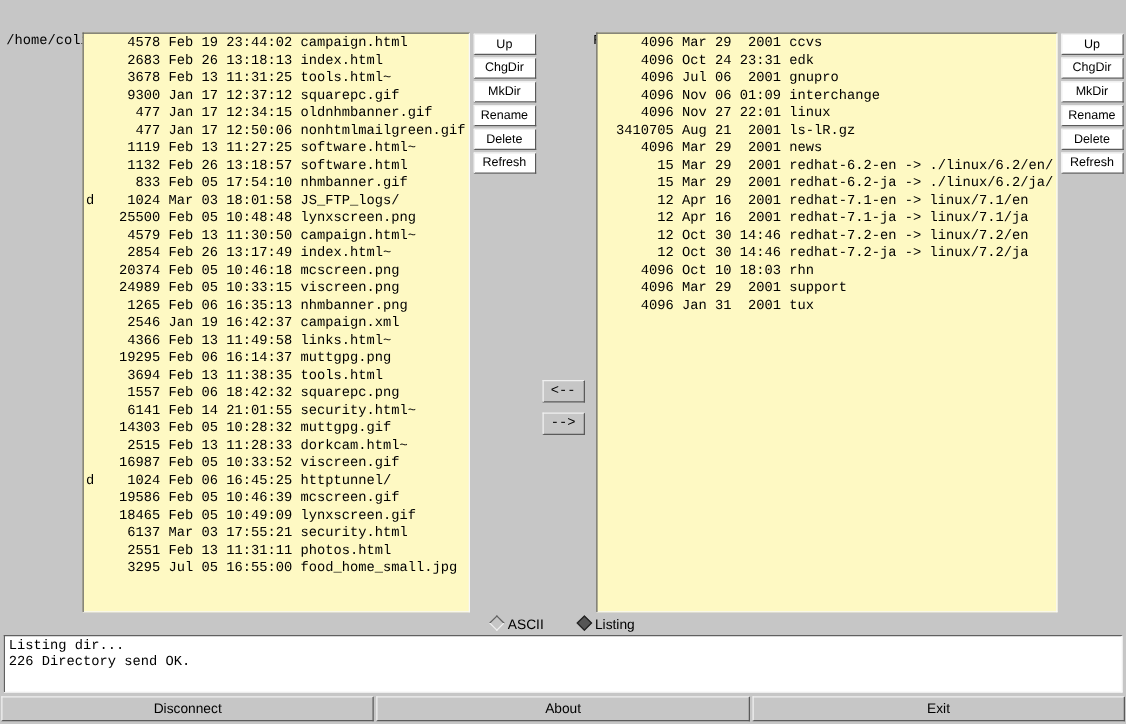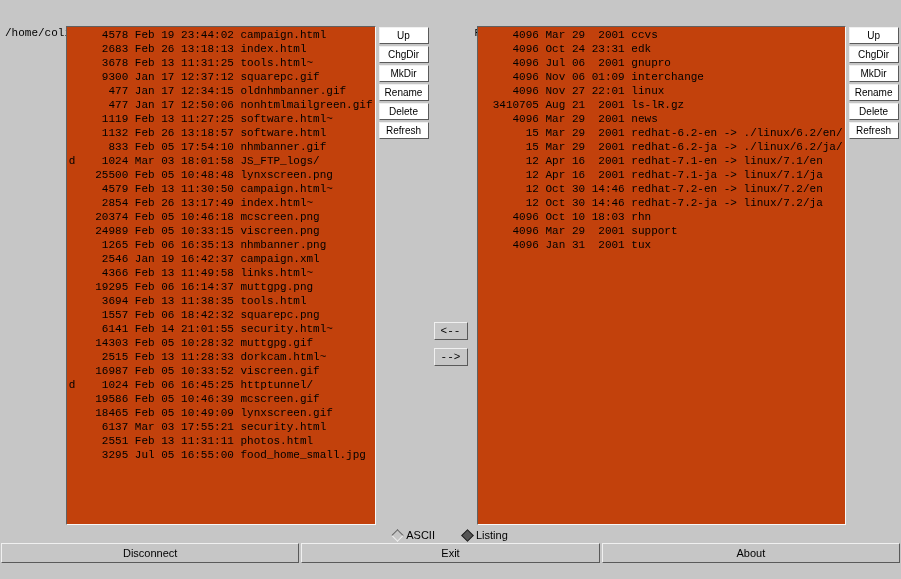--- a/index.html
+++ b/index.html
@@ -18,21 +18,21 @@
   .panel-title {
     font-family: "Courier New", monospace;
     font-size: 11px;
     padding: 1px 2px;
     white-space: nowrap;
     overflow: hidden;
   }
   .panel-body { display: flex; flex: 1; gap: 3px; min-height: 0; }
   .listing {
     flex: 1;
-    background: #c2410c;
+    background: #fef9c3;
     border-top: 1px solid #606060;
     border-left: 1px solid #606060;
     border-right: 1px solid #f8f8f8;
     border-bottom: 1px solid #f8f8f8;
     overflow: auto;
     font-family: "Courier New", monospace;
     font-size: 11px;
     line-height: 14px;
     padding: 1px 2px;
     white-space: pre;
@@ -75,21 +75,21 @@
   }
   .mode-row {
     display: flex;
     justify-content: center;
     align-items: center;
     gap: 28px;
     padding: 4px 0 2px 0;
     font-family: sans-serif;
     font-size: 11px;
   }
-  .radio { display: inline-flex; align-items: center; gap: 4px; }
+  .radio { display: inline-flex; align-items: flex-start; gap: 4px; }
   .diamond {
     width: 9px; height: 9px;
     transform: rotate(45deg);
     border-top: 1px solid #606060;
     border-left: 1px solid #606060;
     border-right: 1px solid #f0f0f0;
     border-bottom: 1px solid #f0f0f0;
     background: #c6c6c6;
   }
   .diamond.sel { background: #555; border: 1px solid #222; }
@@ -101,21 +101,21 @@
     border-right: 1px solid #f8f8f8;
     border-bottom: 1px solid #f8f8f8;
     height: 46px;
     font-family: "Courier New", monospace;
     font-size: 11px;
     line-height: 13px;
     padding: 2px 3px;
     white-space: pre;
     overflow-x: auto;
   }
-  .bottom-bar { display: flex; padding: 0 0 16px 0; }
+  .bottom-bar { display: flex; padding: 0 0 2px 0; }
   .bigbtn {
     flex: 1;
     font-family: sans-serif;
     font-size: 11px;
     background: #c6c6c6;
     border-top: 1px solid #f0f0f0;
     border-left: 1px solid #f0f0f0;
     border-right: 1px solid #5a5a5a;
     border-bottom: 1px solid #5a5a5a;
     text-align: center;
@@ -223,20 +223,24 @@
     <span class="radio">
       <span class="diamond"></span>
       <span>ASCII</span>
     </span>
     <span class="radio">
       <span class="diamond sel"></span>
       <span>Listing</span>
     </span>
   </div>
 
+  <div class="log-wrap">
+    <div class="log">Listing dir...
+226 Directory send OK.</div>
+  </div>
 
   <div class="bottom-bar">
     <div class="bigbtn">Disconnect</div>
+    <div class="bigbtn">About</div>
     <div class="bigbtn">Exit</div>
-    <div class="bigbtn">About</div>
   </div>
 
 </div>
 
 </body></html>

